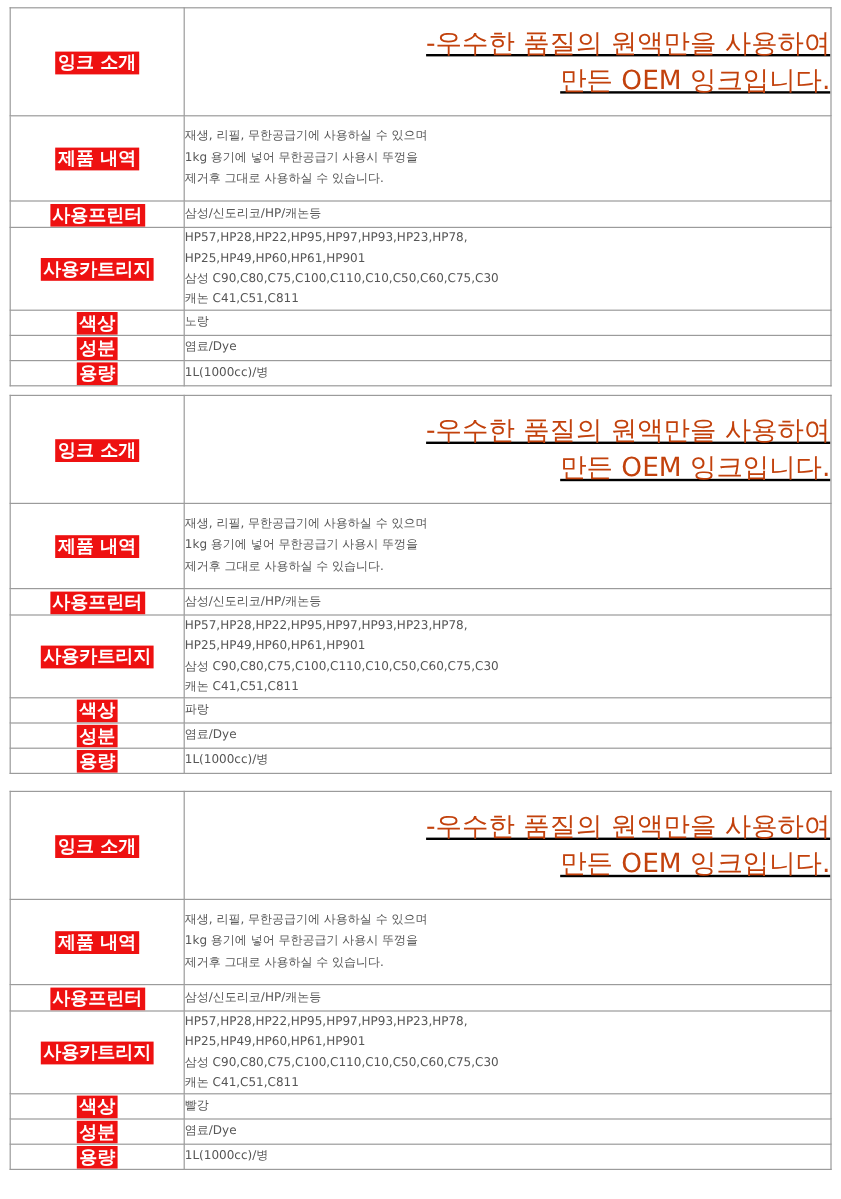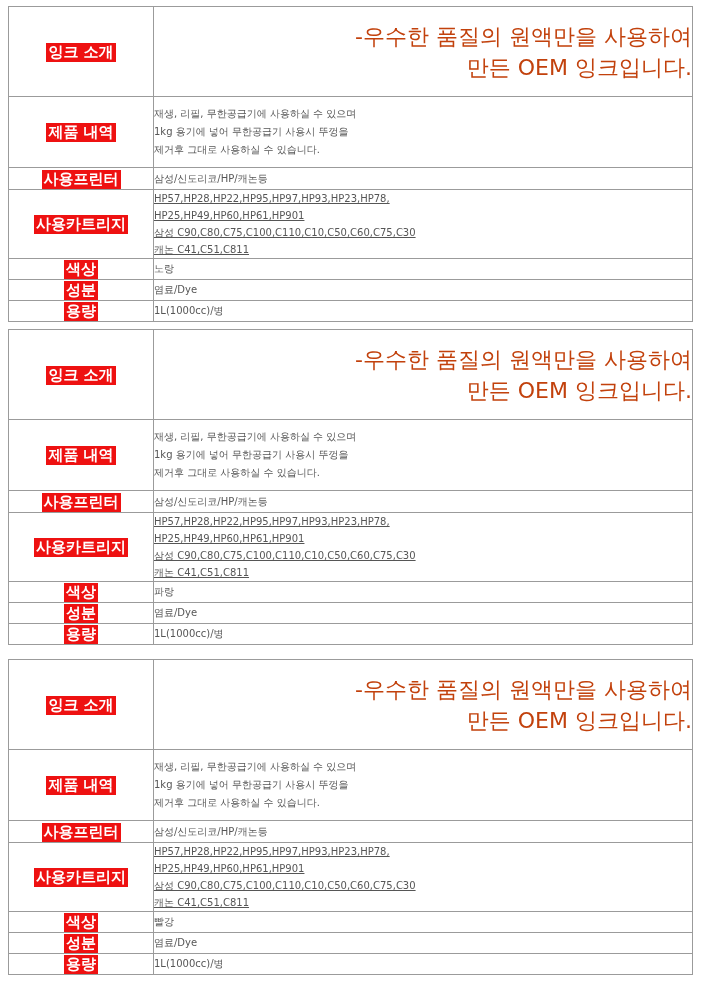--- a/index.html
+++ b/index.html
@@ -50,28 +50,28 @@
   }
   .intro-cell {
     vertical-align: middle;
     font-size: 22px;
     line-height: 31px;
     color: #c2410c;
     padding-left: 7px;
     text-align: right;
   }
   .intro-line2 { margin-left: 59px; }
-  tr.row-intro      { height: 90px; }
+  tr.row-intro      { height: 90px; text-decoration: underline; }
   tr.row-details    { height: 71px; }
   tr.row-printers   { height: 22px; }
   tr.row-cartridges { height: 67px; }
   tr.row-color      { height: 21px; padding-left: 44px; }
   tr.row-component  { height: 20px; }
   tr.row-capacity   { height: 19px; }
-  .cart-line { white-space: nowrap; line-height: 17px; text-decoration: underline; }
+  .cart-line { white-space: nowrap; line-height: 17px; }
 </style>
 </head>
 <body>
 
 <table class="spec-table">
   <tbody>
       <tr class="row-intro">
     <td class="label-cell">
       <span class="red-label">잉크 소개</span>
     </td>

